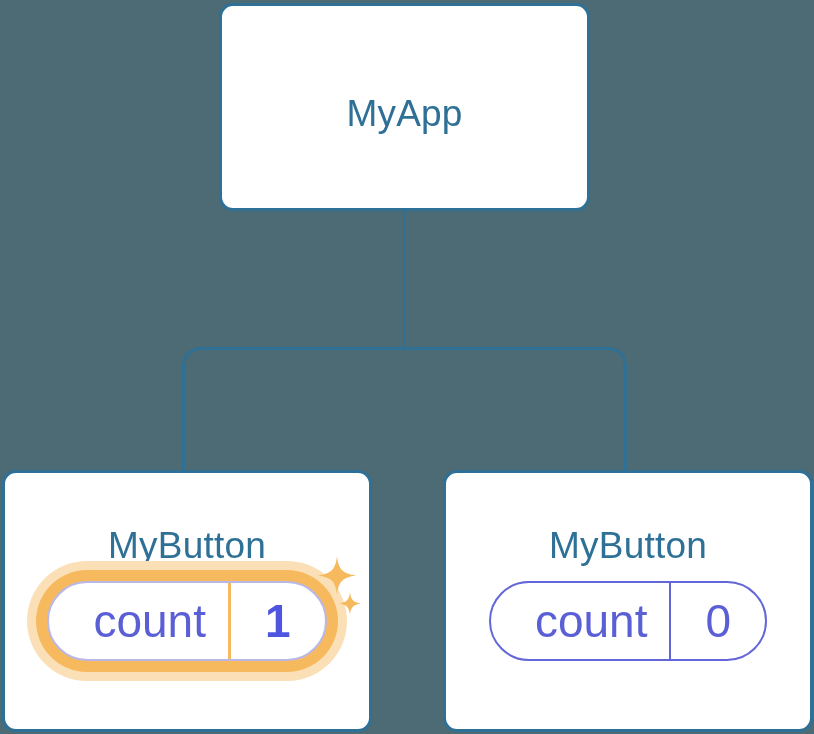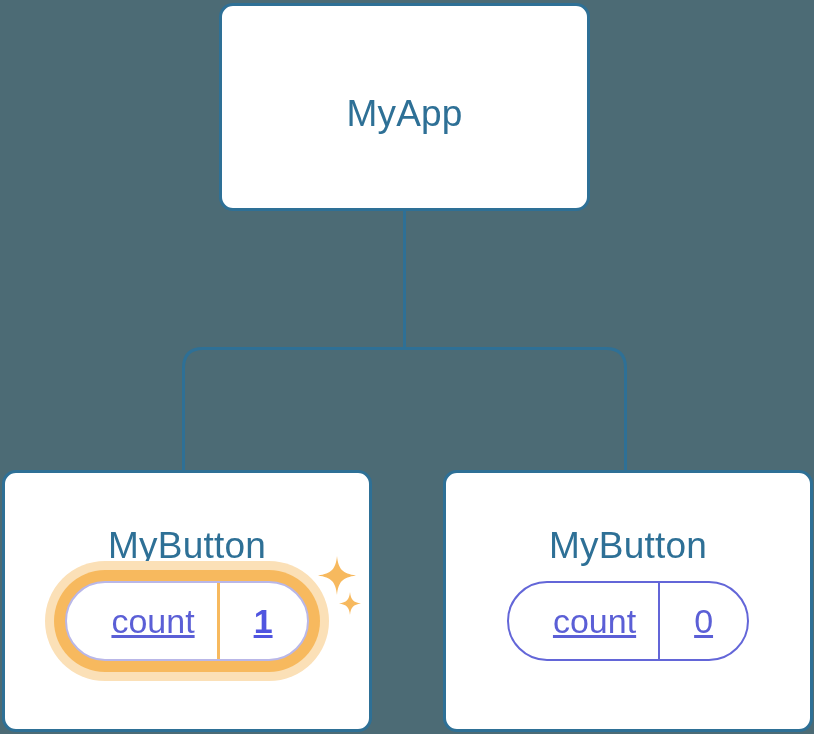--- a/index.html
+++ b/index.html
@@ -94,24 +94,23 @@
     border-radius: 40px;
     background: #ffffff;
     box-sizing: border-box;
   }
   .pill-key,
   .pill-val {
     display: flex;
     align-items: center;
     justify-content: center;
     color: #5b5fd6;
-    font-size: 34px;
+    font-size: 46px;
     font-weight: 400;
     box-sizing: border-box;
-    text-decoration: underline;
   }
   .pill-key {
     padding: 0 22px 0 44px;
   }
   .pill-val {
     border-left: 2px solid #6366d8;
     padding: 0 34px;
     min-width: 44px;
   }
 

